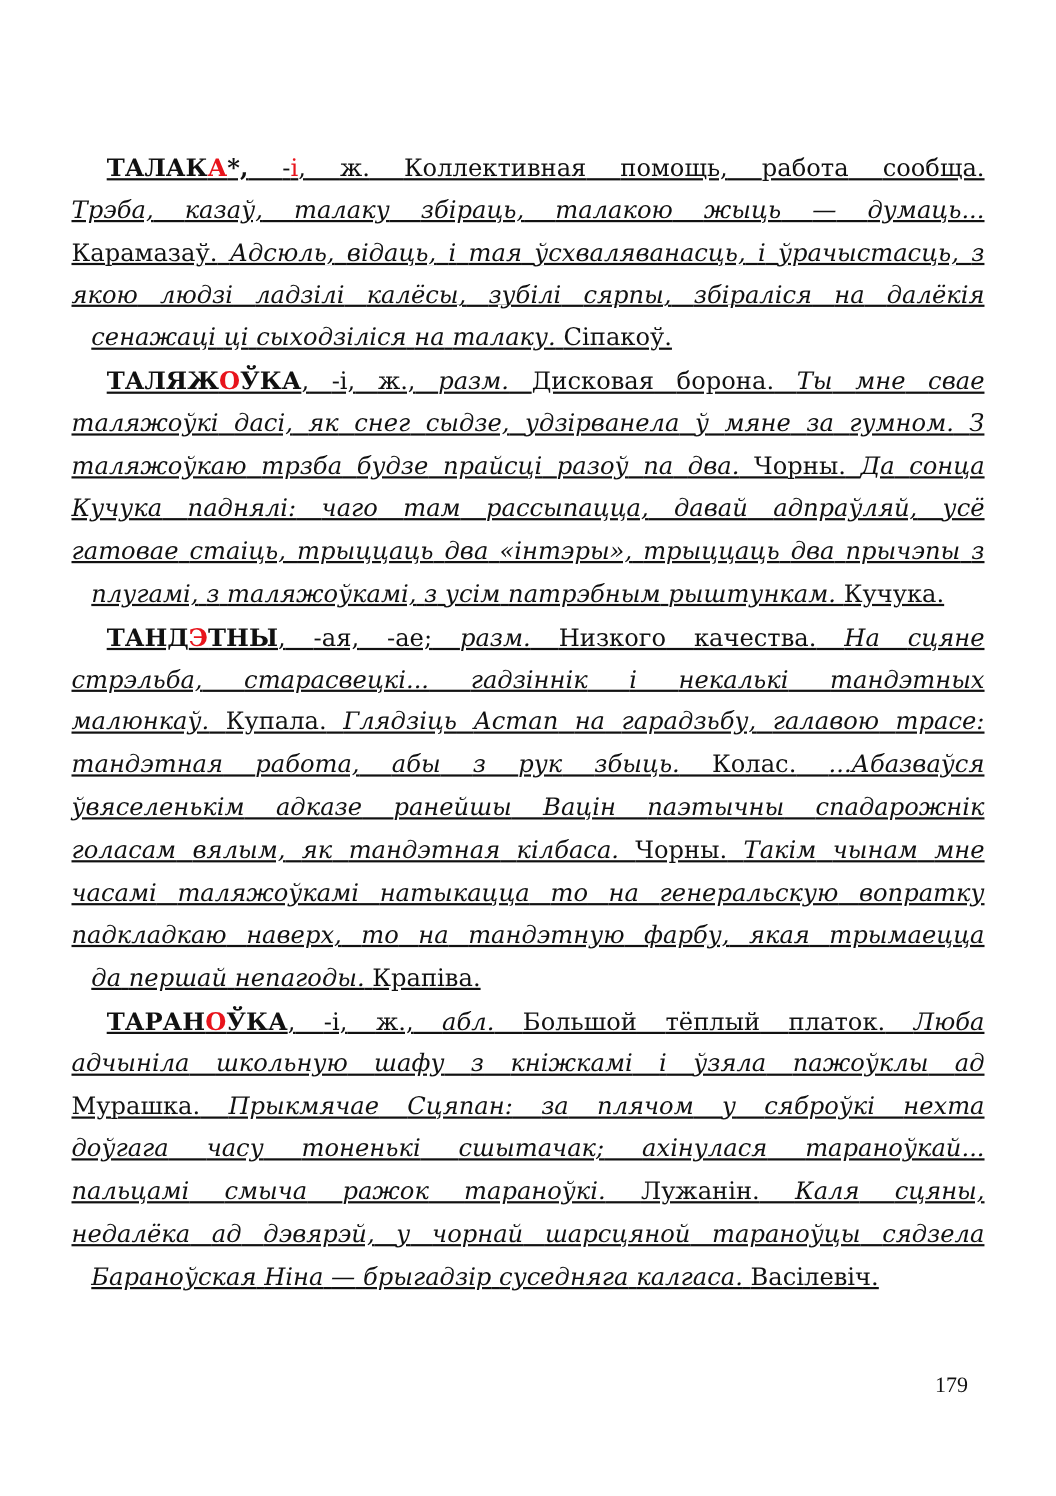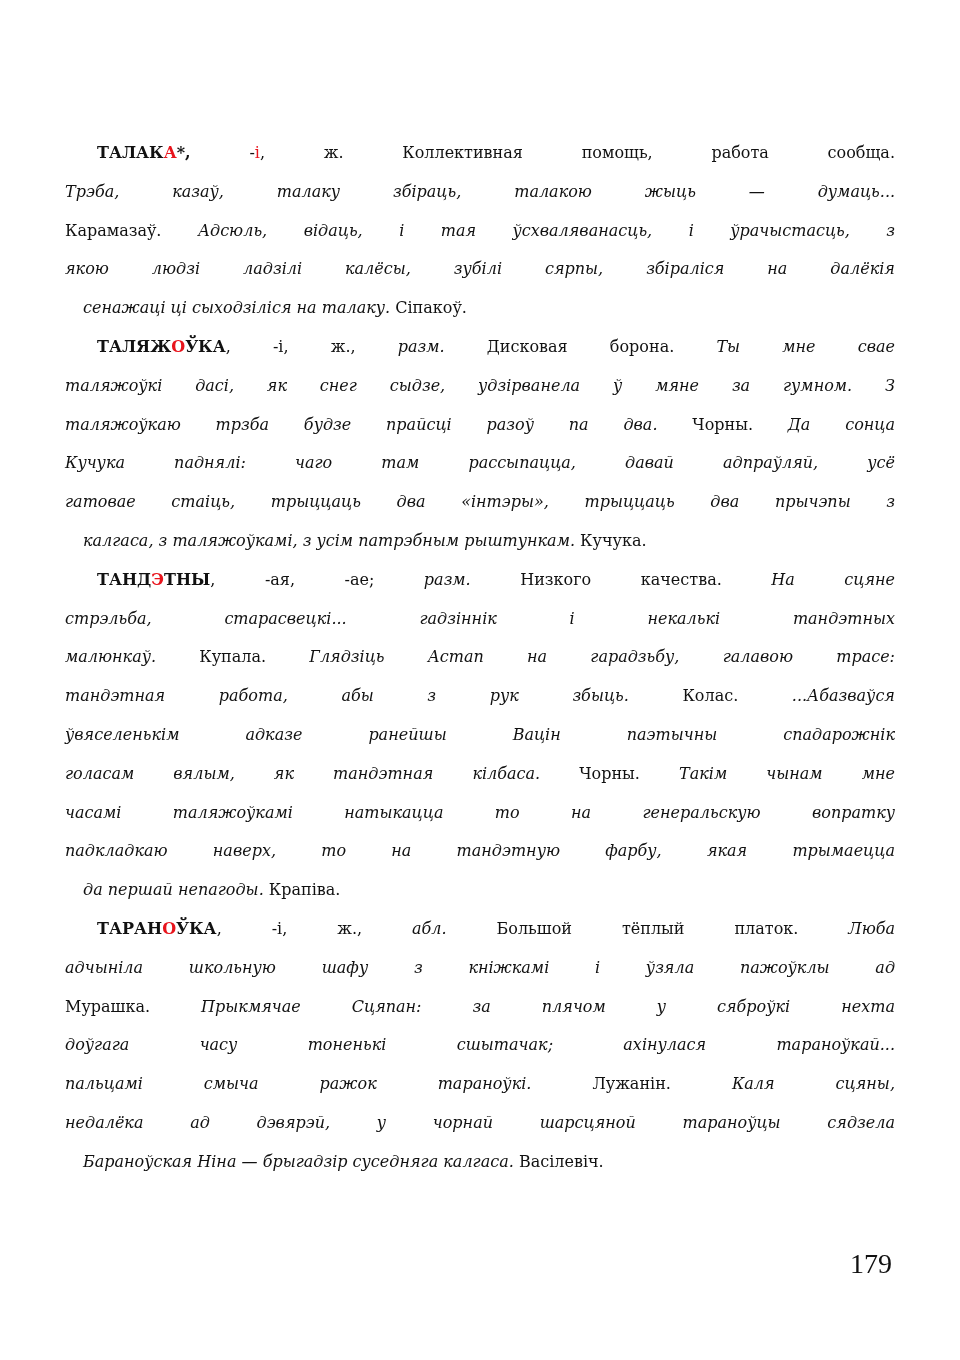--- a/index.html
+++ b/index.html
@@ -1,48 +1,48 @@
 <!DOCTYPE html>
 <html><head>
 <meta charset="utf-8">
 <style>
   html, body { margin: 0; padding: 0; background: #ffffff; }
   body { width: 960px; height: 1360px; position: relative; overflow: hidden;
          font-family: "DejaVu Serif", "Liberation Serif", serif; color: #111; }
   .page { position: absolute; left: 65px; top: 134px; width: 830px; }
   .entry { margin: 0; }
-  .line { display: block; font-size: 16px; line-height: 38.8px; height: 38.8px;
-          text-align: justify; text-align-last: justify; white-space: nowrap; }
+  .line { display: block; font-size: 22px; line-height: 38.8px; height: 38.8px;
+          text-align: justify; text-align-last: justify; white-space: nowrap; text-decoration: underline; }
   .line.last { text-align-last: left; margin-left: 18px; }
   .line.first { text-indent: 32px; }
   .line > span { white-space: pre; }
   .b { font-weight: bold; font-family: "DejaVu Serif", serif; }
   .red { color: #e8141c; }
   .i { font-style: italic; }
-  .page-number { position: absolute; left: 850px; top: 1248px; font-size: 28px;
+  .page-number { position: absolute; left: 850px; top: 1248px; font-size: 20px;
                  font-family: "Liberation Serif", serif; color: #111; }
 </style>
 </head>
 <body>
 
 <div class="page" id="page">
     <div class="entry">
       <div class="line first"><span><span class="b">ТАЛАК</span><span class="b red">А</span><span class="b">*,</span></span> <span><span class="">-</span><span class="red">і</span><span class="">,</span></span> <span><span class="">ж.</span></span> <span><span class="">Коллективная</span></span> <span><span class="">помощь,</span></span> <span><span class="">работа</span></span> <span><span class="">сообща.</span></span></div>
       <div class="line"><span><span class="i">Трэба,</span></span> <span><span class="i">казаў,</span></span> <span><span class="i">талаку</span></span> <span><span class="i">збіраць,</span></span> <span><span class="i">талакою</span></span> <span><span class="i">жыць</span></span> <span><span class="i">—</span></span> <span><span class="i">думаць...</span></span></div>
       <div class="line"><span><span class="">Карамазаў.</span></span> <span><span class="i">Адсюль,</span></span> <span><span class="i">відаць,</span></span> <span><span class="i">і</span></span> <span><span class="i">тая</span></span> <span><span class="i">ўсхваляванасць,</span></span> <span><span class="i">і</span></span> <span><span class="i">ўрачыстасць,</span></span> <span><span class="i">з</span></span></div>
       <div class="line"><span><span class="i">якою</span></span> <span><span class="i">людзі</span></span> <span><span class="i">ладзілі</span></span> <span><span class="i">калёсы,</span></span> <span><span class="i">зубілі</span></span> <span><span class="i">сярпы,</span></span> <span><span class="i">збіраліся</span></span> <span><span class="i">на</span></span> <span><span class="i">далёкія</span></span></div>
       <div class="line last"><span><span class="i">сенажаці</span></span> <span><span class="i">ці</span></span> <span><span class="i">сыходзіліся</span></span> <span><span class="i">на</span></span> <span><span class="i">талаку.</span></span> <span><span class="">Сіпакоў.</span></span></div>
     </div>
     <div class="entry">
       <div class="line first"><span><span class="b">ТАЛЯЖ</span><span class="b red">О</span><span class="b">ЎКА</span><span class="">,</span></span> <span><span class="">-і,</span></span> <span><span class="">ж.,</span></span> <span><span class="i">разм.</span></span> <span><span class="">Дисковая</span></span> <span><span class="">борона.</span></span> <span><span class="i">Ты</span></span> <span><span class="i">мне</span></span> <span><span class="i">свае</span></span></div>
       <div class="line"><span><span class="i">таляжоўкі</span></span> <span><span class="i">дасі,</span></span> <span><span class="i">як</span></span> <span><span class="i">снег</span></span> <span><span class="i">сыдзе,</span></span> <span><span class="i">удзірванела</span></span> <span><span class="i">ў</span></span> <span><span class="i">мяне</span></span> <span><span class="i">за</span></span> <span><span class="i">гумном.</span></span> <span><span class="i">З</span></span></div>
       <div class="line"><span><span class="i">таляжоўкаю</span></span> <span><span class="i">трзба</span></span> <span><span class="i">будзе</span></span> <span><span class="i">прайсці</span></span> <span><span class="i">разоў</span></span> <span><span class="i">па</span></span> <span><span class="i">два.</span></span> <span><span class="">Чорны.</span></span> <span><span class="i">Да</span></span> <span><span class="i">сонца</span></span></div>
       <div class="line"><span><span class="i">Кучука</span></span> <span><span class="i">паднялі:</span></span> <span><span class="i">чаго</span></span> <span><span class="i">там</span></span> <span><span class="i">рассыпацца,</span></span> <span><span class="i">давай</span></span> <span><span class="i">адпраўляй,</span></span> <span><span class="i">усё</span></span></div>
       <div class="line"><span><span class="i">гатовае</span></span> <span><span class="i">стаіць,</span></span> <span><span class="i">трыццаць</span></span> <span><span class="i">два</span></span> <span><span class="i">«інтэры»,</span></span> <span><span class="i">трыццаць</span></span> <span><span class="i">два</span></span> <span><span class="i">прычэпы</span></span> <span><span class="i">з</span></span></div>
-      <div class="line last"><span><span class="i">калгаса,</span></span> <span><span class="i">з</span></span> <span><span class="i">таляжоўкамі,</span></span> <span><span class="i">з</span></span> <span><span class="i">усім</span></span> <span><span class="i">патрэбным</span></span> <span><span class="i">рыштункам.</span></span> <span><span class="">Кучука.</span></span></div>
+      <div class="line last"><span><span class="i">плугамі,</span></span> <span><span class="i">з</span></span> <span><span class="i">таляжоўкамі,</span></span> <span><span class="i">з</span></span> <span><span class="i">усім</span></span> <span><span class="i">патрэбным</span></span> <span><span class="i">рыштункам.</span></span> <span><span class="">Кучука.</span></span></div>
     </div>
     <div class="entry">
       <div class="line first"><span><span class="b">ТАНД</span><span class="b red">Э</span><span class="b">ТНЫ</span><span class="">,</span></span> <span><span class="">-ая,</span></span> <span><span class="">-ае;</span></span> <span><span class="i">разм.</span></span> <span><span class="">Низкого</span></span> <span><span class="">качества.</span></span> <span><span class="i">На</span></span> <span><span class="i">сцяне</span></span></div>
       <div class="line"><span><span class="i">стрэльба,</span></span> <span><span class="i">старасвецкі...</span></span> <span><span class="i">гадзіннік</span></span> <span><span class="i">і</span></span> <span><span class="i">некалькі</span></span> <span><span class="i">тандэтных</span></span></div>
       <div class="line"><span><span class="i">малюнкаў.</span></span> <span><span class="">Купала.</span></span> <span><span class="i">Глядзіць</span></span> <span><span class="i">Астап</span></span> <span><span class="i">на</span></span> <span><span class="i">гарадзьбу,</span></span> <span><span class="i">галавою</span></span> <span><span class="i">трасе:</span></span></div>
       <div class="line"><span><span class="i">тандэтная</span></span> <span><span class="i">работа,</span></span> <span><span class="i">абы</span></span> <span><span class="i">з</span></span> <span><span class="i">рук</span></span> <span><span class="i">збыць.</span></span> <span><span class="">Колас.</span></span> <span><span class="i">...Абазваўся</span></span></div>
       <div class="line"><span><span class="i">ўвяселенькім</span></span> <span><span class="i">адказе</span></span> <span><span class="i">ранейшы</span></span> <span><span class="i">Вацін</span></span> <span><span class="i">паэтычны</span></span> <span><span class="i">спадарожнік</span></span></div>
       <div class="line"><span><span class="i">голасам</span></span> <span><span class="i">вялым,</span></span> <span><span class="i">як</span></span> <span><span class="i">тандэтная</span></span> <span><span class="i">кілбаса.</span></span> <span><span class="">Чорны.</span></span> <span><span class="i">Такім</span></span> <span><span class="i">чынам</span></span> <span><span class="i">мне</span></span></div>
       <div class="line"><span><span class="i">часамі</span></span> <span><span class="i">таляжоўкамі</span></span> <span><span class="i">натыкацца</span></span> <span><span class="i">то</span></span> <span><span class="i">на</span></span> <span><span class="i">генеральскую</span></span> <span><span class="i">вопратку</span></span></div>
       <div class="line"><span><span class="i">падкладкаю</span></span> <span><span class="i">наверх,</span></span> <span><span class="i">то</span></span> <span><span class="i">на</span></span> <span><span class="i">тандэтную</span></span> <span><span class="i">фарбу,</span></span> <span><span class="i">якая</span></span> <span><span class="i">трымаецца</span></span></div>

